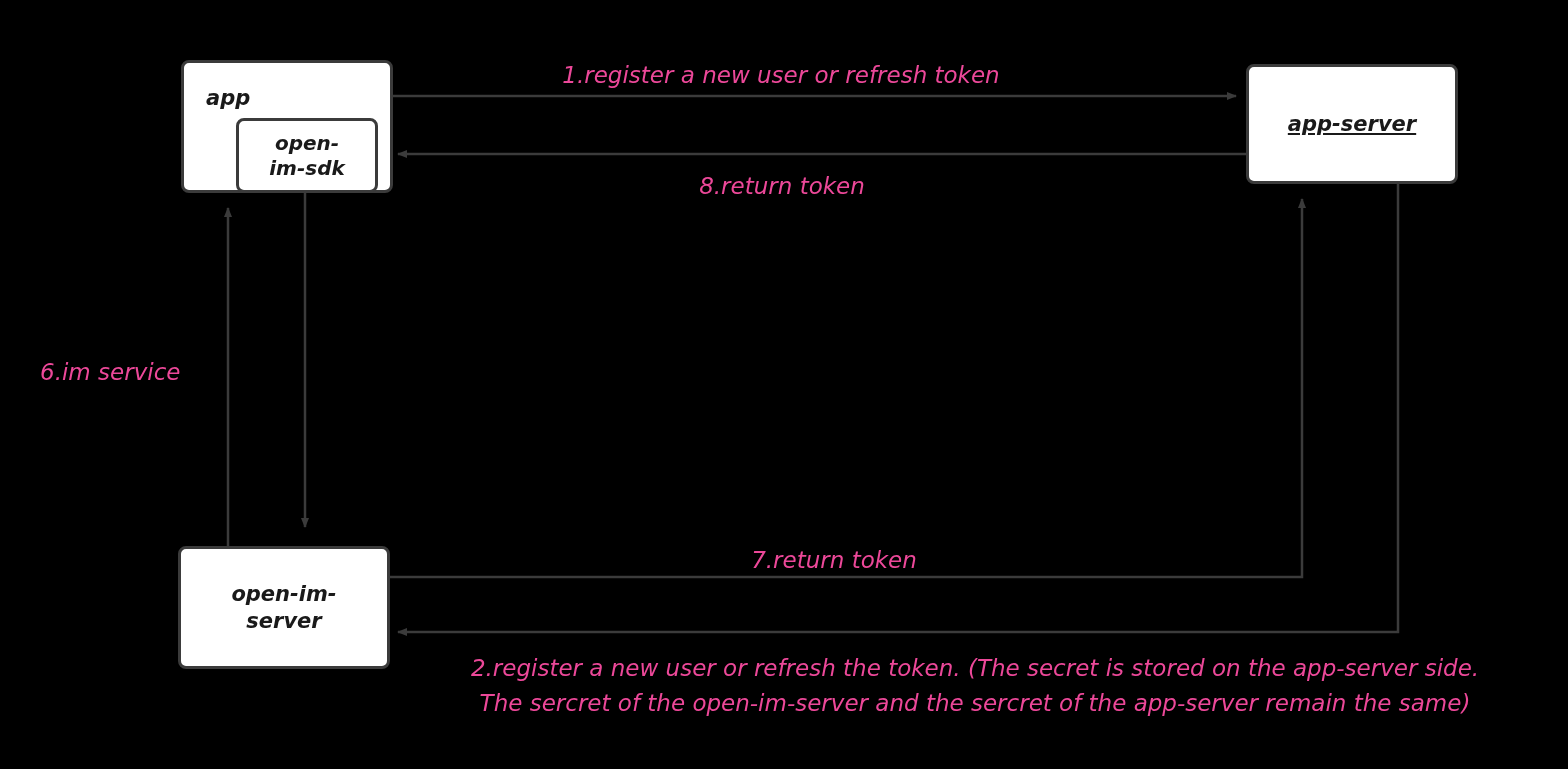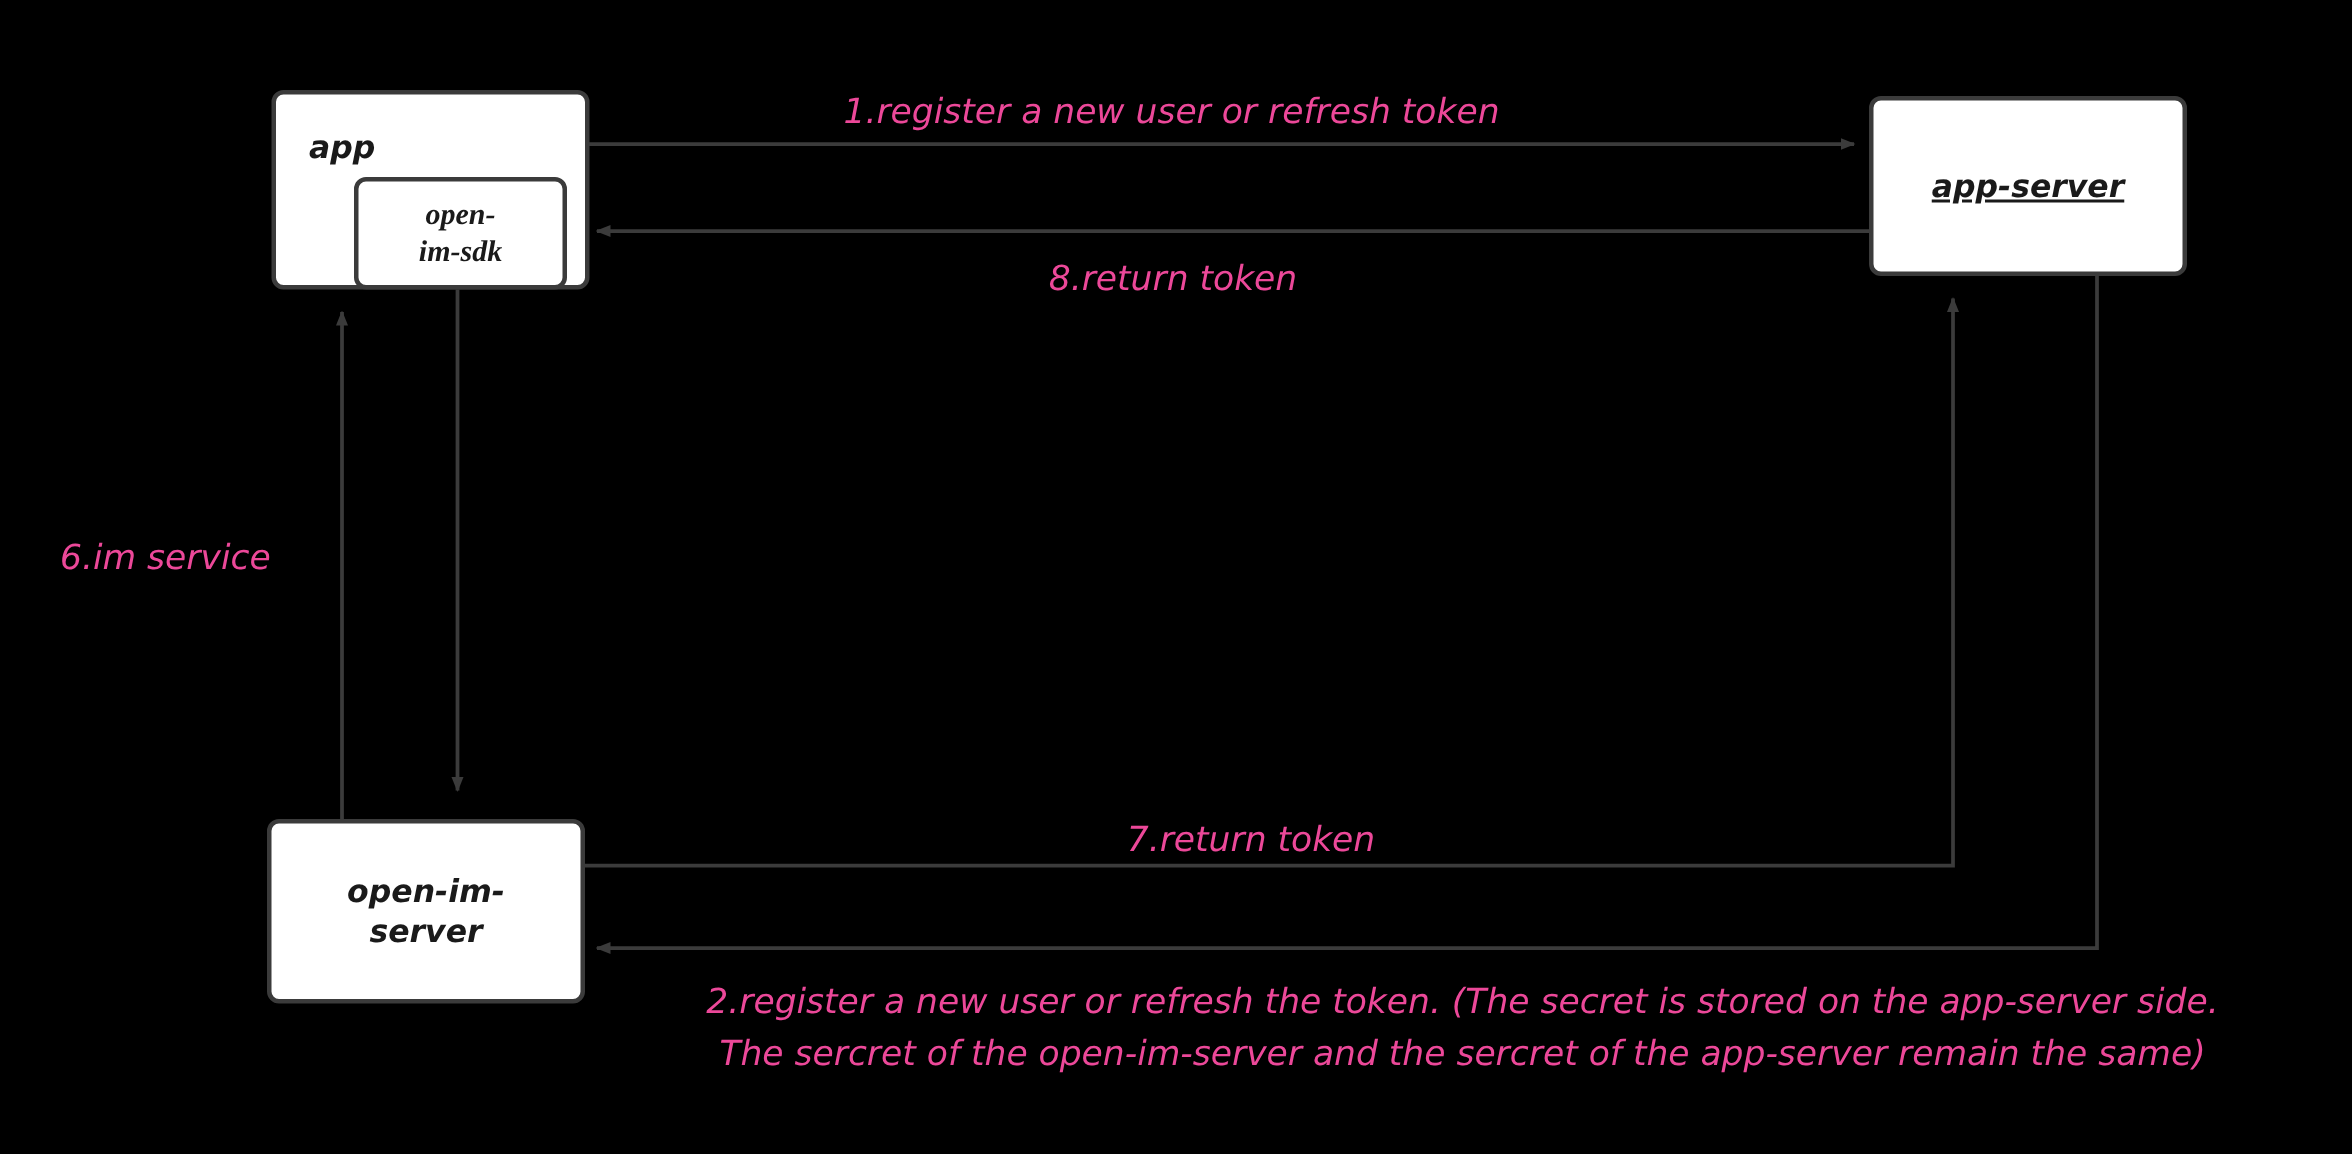--- a/index.html
+++ b/index.html
@@ -102,21 +102,21 @@
     <path d="M378,577 L1302,577 L1302,199" stroke="#3b3b3b" stroke-width="2.5" fill="none" marker-end="url(#arrow)"></path>
 
     <path d="M1398,184 L1398,632 L398,632" stroke="#3b3b3b" stroke-width="2.5" fill="none" marker-end="url(#arrow)"></path>
   </svg>
 
   <div class="node node-app">
     <span>app</span>
   </div>
 
   <div class="node node-sdk">
-    <span style="white-space:pre-line;font-family:Liberation Serif, serif;">open-
+    <span style="white-space:pre-line;">open-
 im-sdk</span>
   </div>
 
   <div class="node node-appserver">
     <span>app-server</span>
   </div>
 
   <div class="node node-imserver">
     <span style="white-space:pre-line;">open-im-
 server</span>

